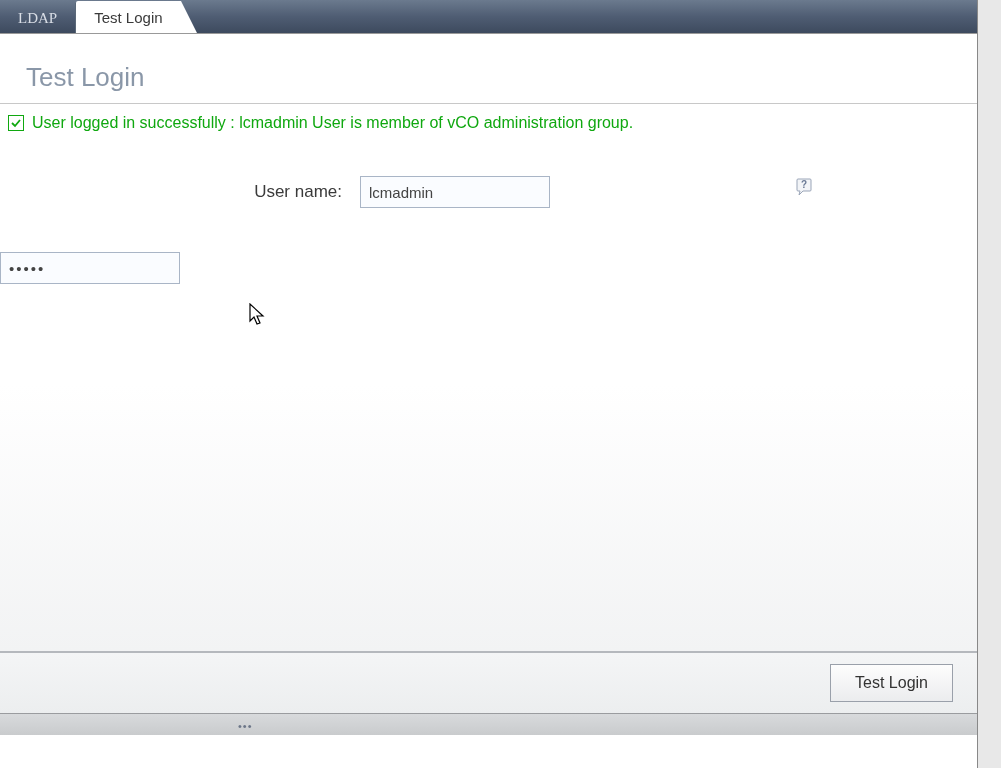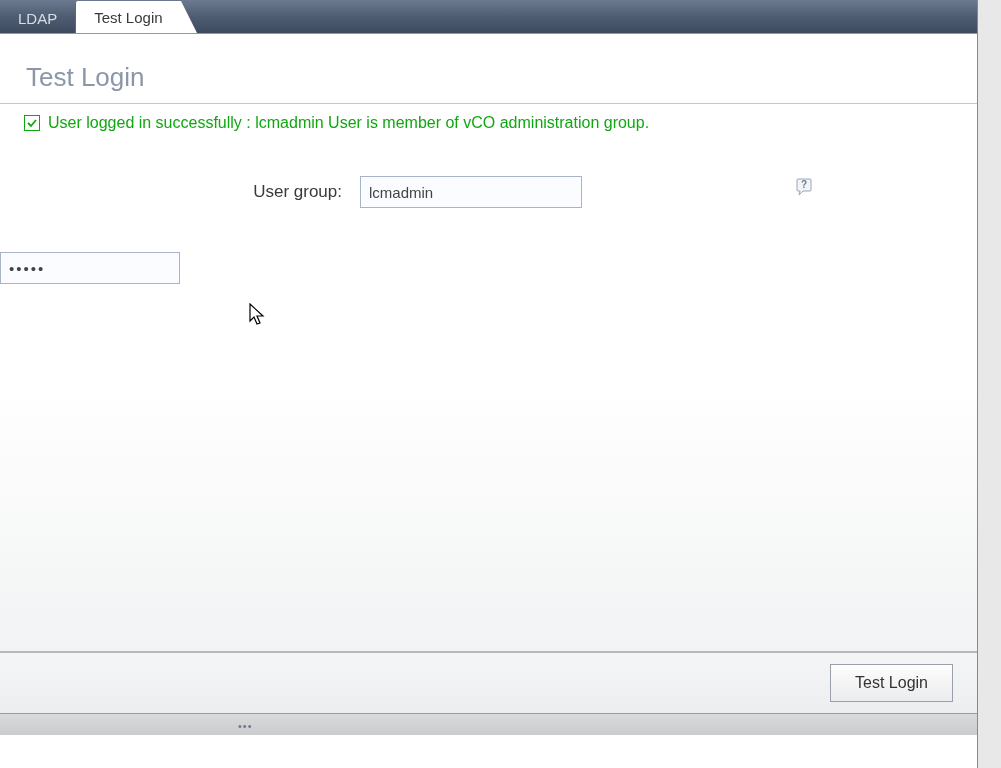--- a/index.html
+++ b/index.html
@@ -44,20 +44,21 @@
       display: flex;
       align-items: center;
       font-size: 15px;
       cursor: pointer;
       position: relative;
     }
     .tab.inactive {
       color: #d8dde5;
       background: transparent;
       border-right: 1px solid #5a6878;
+      font-family: Liberation Serif, serif;
     }
     .tab.active {
       background: #ffffff;
       color: #3a3a3a;
       border-top-left-radius: 2px;
       position: relative;
       z-index: 2;
       height: 32px;
     }
     .tab.active::after {
@@ -82,21 +83,21 @@
     .page-title {
       font-size: 26px;
       font-weight: normal;
       color: #8a97a8;
       padding: 28px 0 10px 26px;
       border-bottom: 1px solid #c8c8c8;
     }
     .status-row {
       display: flex;
       align-items: center;
-      padding: 10px 0 10px 24px;
+      padding: 10px 0 10px 8px;
       gap: 8px;
     }
     .check-icon {
       width: 16px;
       height: 16px;
       border: 1.5px solid #10a810;
       display: flex;
       align-items: center;
       justify-content: center;
       color: #10a810;
@@ -118,21 +119,21 @@
       position: relative;
     }
     .form-label {
       width: 360px;
       text-align: right;
       padding-right: 18px;
       font-size: 17px;
       color: #3a3a3a;
     }
     .form-input {
-      width: 222px;
+      width: 190px;
       height: 32px;
       border: 1px solid #a9b5c6;
       background: #fafcff;
       font-size: 15px;
       padding: 0 8px;
       color: #444;
     }
     .form-input.password {
       width: 180px;
       letter-spacing: 2px;
@@ -211,21 +212,21 @@
       <span class="check-icon">
         <svg width="10" height="10" viewBox="0 0 10 10">
             <path d="M1 5 L4 8 L9 2" stroke="#10a810" stroke-width="1.8" fill="none"></path>
           </svg>
       </span>
       <span class="status-text">User logged in successfully : lcmadmin User is member of vCO administration group.</span>
     </div>
 
     <div class="form-area">
       <div class="form-row">
-        <label class="form-label">User group:</label>
+        <label class="form-label">User name:</label>
         <input type="text" class="form-input" value="lcmadmin" style="">
         <span class="help-icon">
           <svg width="20" height="20" viewBox="0 0 20 20">
             <path d="M2 2 Q2 1 3 1 L15 1 Q16 1 16 2 L16 12 Q16 13 15 13 L8 13 L4 17 L5 13 L3 13 Q2 13 2 12 Z" fill="#f2f4f7" stroke="#9aa5b8" stroke-width="1"></path>
             <text x="9" y="10" font-size="10" fill="#6b7a95" text-anchor="middle" font-weight="bold">?</text>
           </svg>
         </span>
       </div>
       <div class="form-row">
         <input type="text" class="form-input password" value="•••••" style="">

